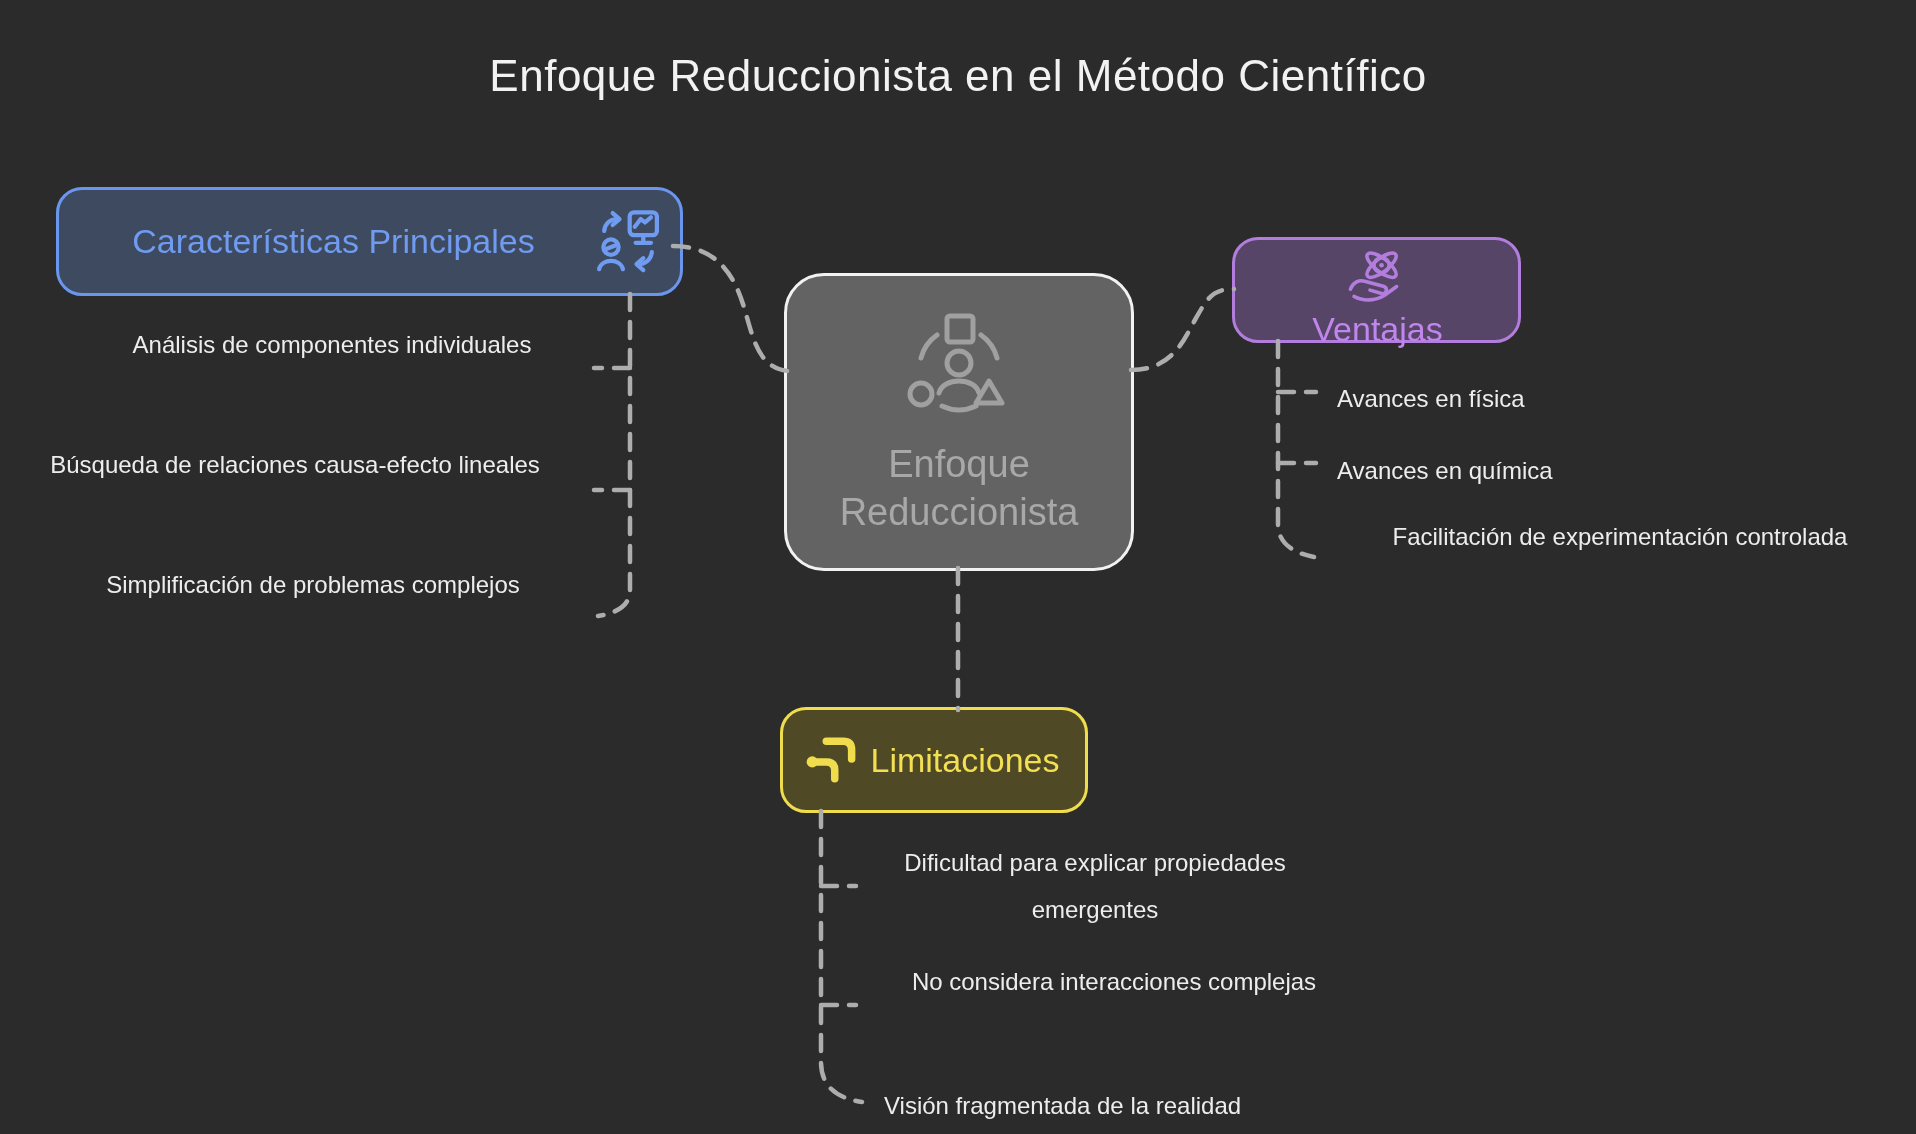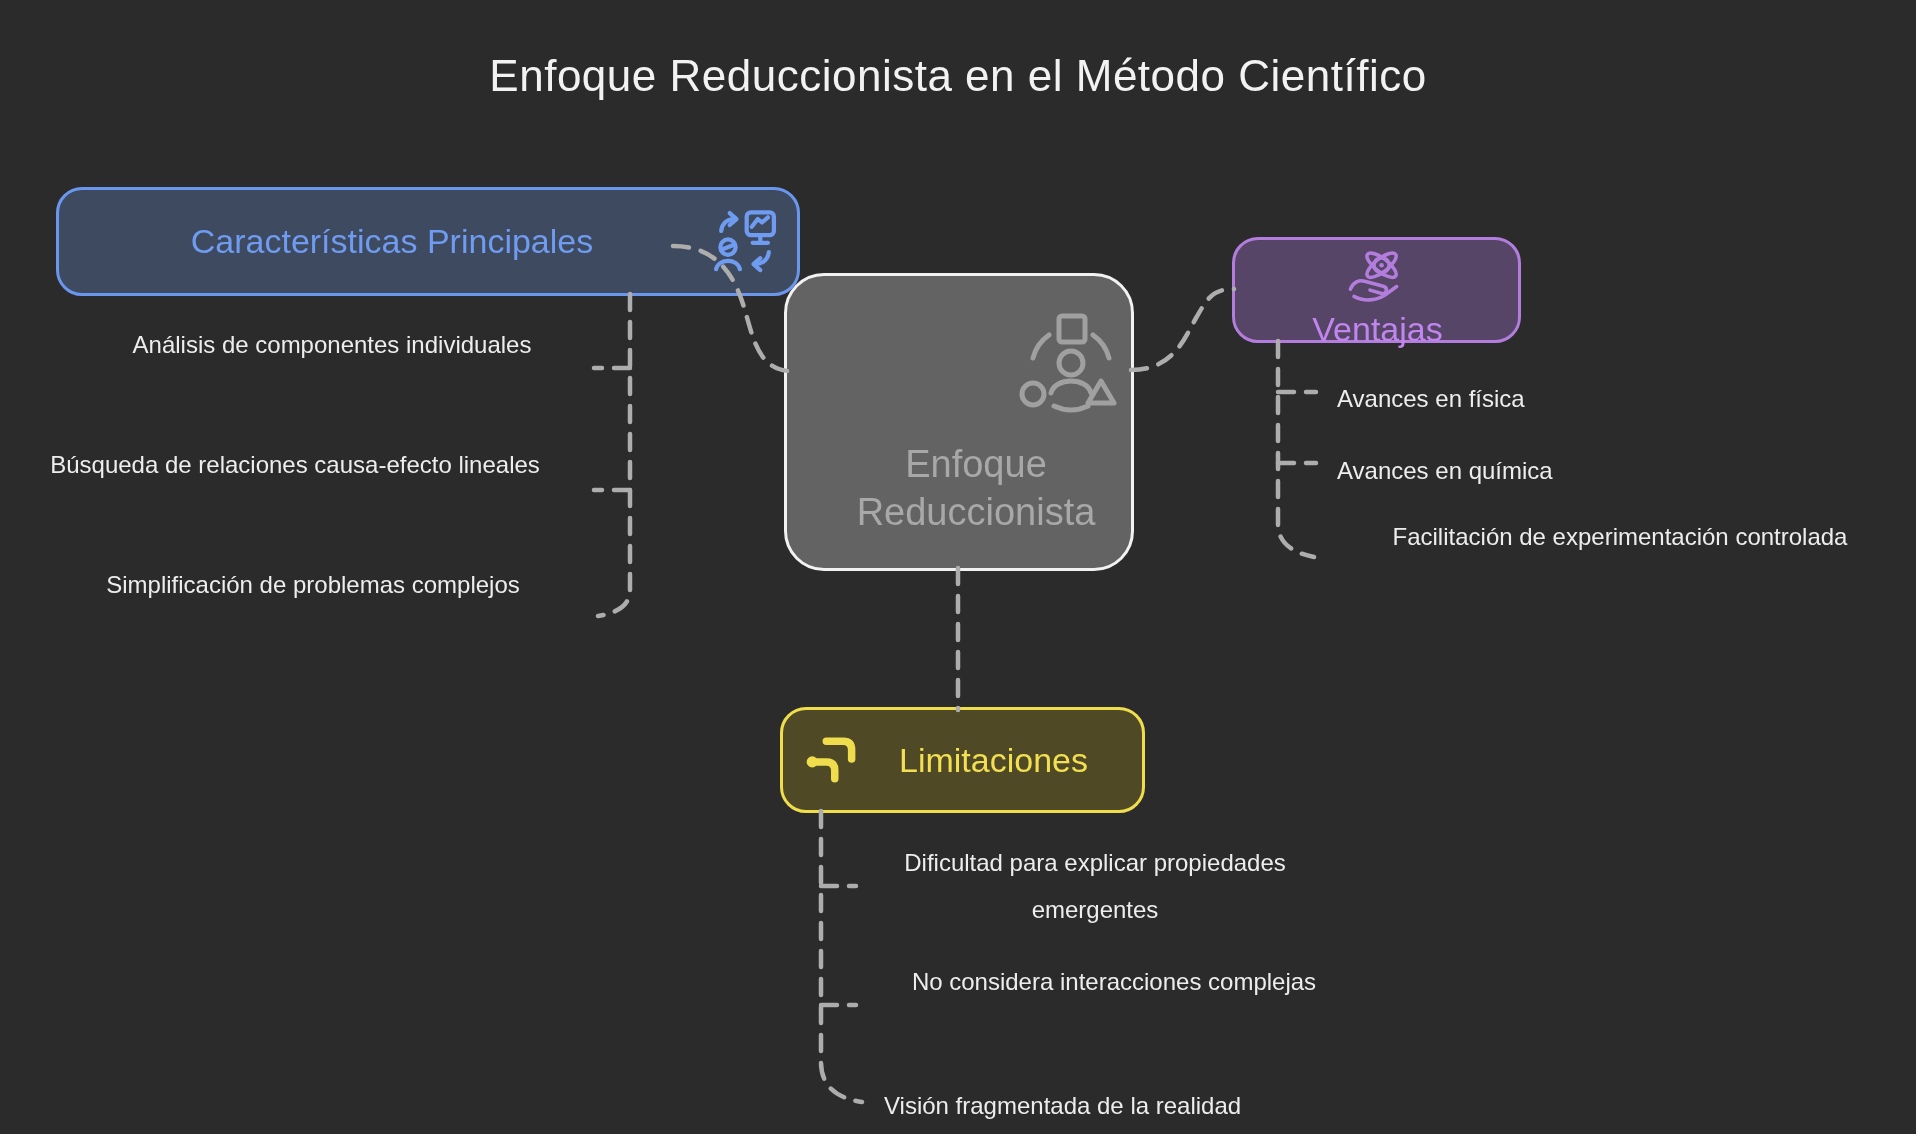--- a/index.html
+++ b/index.html
@@ -17,36 +17,36 @@
     color:#f2f2f2;
     margin-top:27px;
   }
   
   .node{
     position:absolute;box-sizing:border-box;
     display:flex;align-items:center;
     border-radius:26px;border:3.5px solid;
   }
   .node .label{flex:1;text-align:center;font-size:34px;font-weight:500;}
-  .node-blue{left:56px;top:187px;width:744px;height:109px;
+  .node-blue{left:56px;top:187px;width:627px;height:109px;
     background:#3e4a60;border-color:#6b96ee;padding:0 18px 0 14px;}
   .node-blue .label{color:#6f9bf0;}
   .node-purple{left:1232px;top:237px;width:289px;height:106px;
     background:#564566;border-color:#b37ddd;padding:0 16px 0 18px;flex-direction:column;}
   .node-purple .label{color:#c186ee;}
-  .node-yellow{left:780px;top:707px;width:365px;height:106px;
+  .node-yellow{left:780px;top:707px;width:308px;height:106px;
     background:#4f4926;border-color:#f0dd4e;padding:0 16px 0 18px;}
   .node-yellow .label{color:#f2df52;}
   .node .icon{flex:0 0 auto;display:flex;align-items:center;justify-content:center;}
   
   .center-node{
     position:absolute;left:784px;top:273px;width:350px;height:298px;
     box-sizing:border-box;background:#636363;border:3.5px solid #f2f2f2;
     border-radius:40px;display:flex;flex-direction:column;
-    align-items:flex-end;justify-content:center;gap:14px;padding-top:4px;
+    align-items:center;justify-content:center;gap:14px;padding-top:4px;
   }
   .center-node .label{
     width:310px;text-align:center;color:#a8a8a8;
     font-size:38px;font-weight:500;line-height:48px;
   }
   
   .item{
     position:absolute;color:#ededed;
     font-size:24px;line-height:47px;text-align:center;
   }

